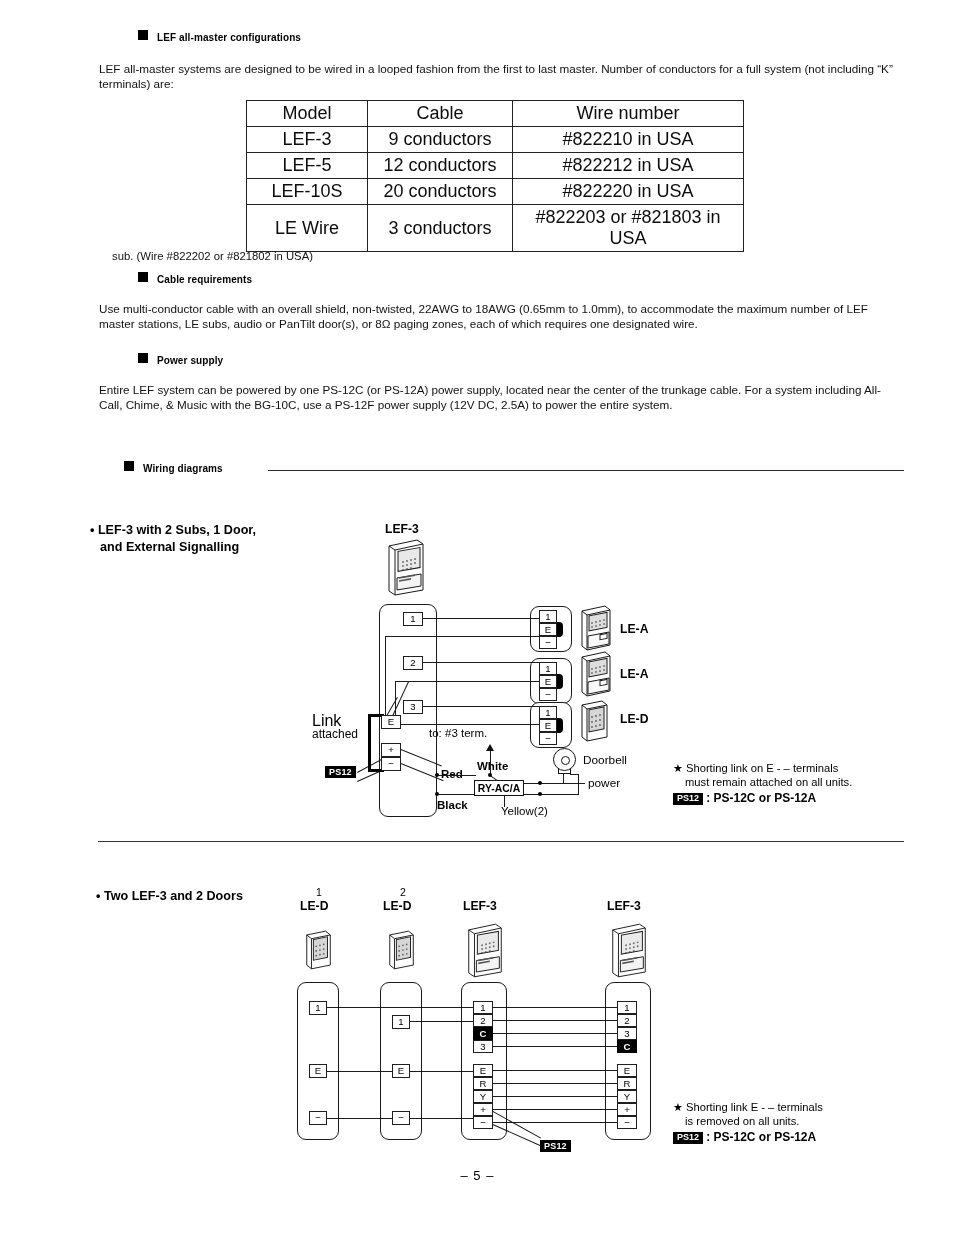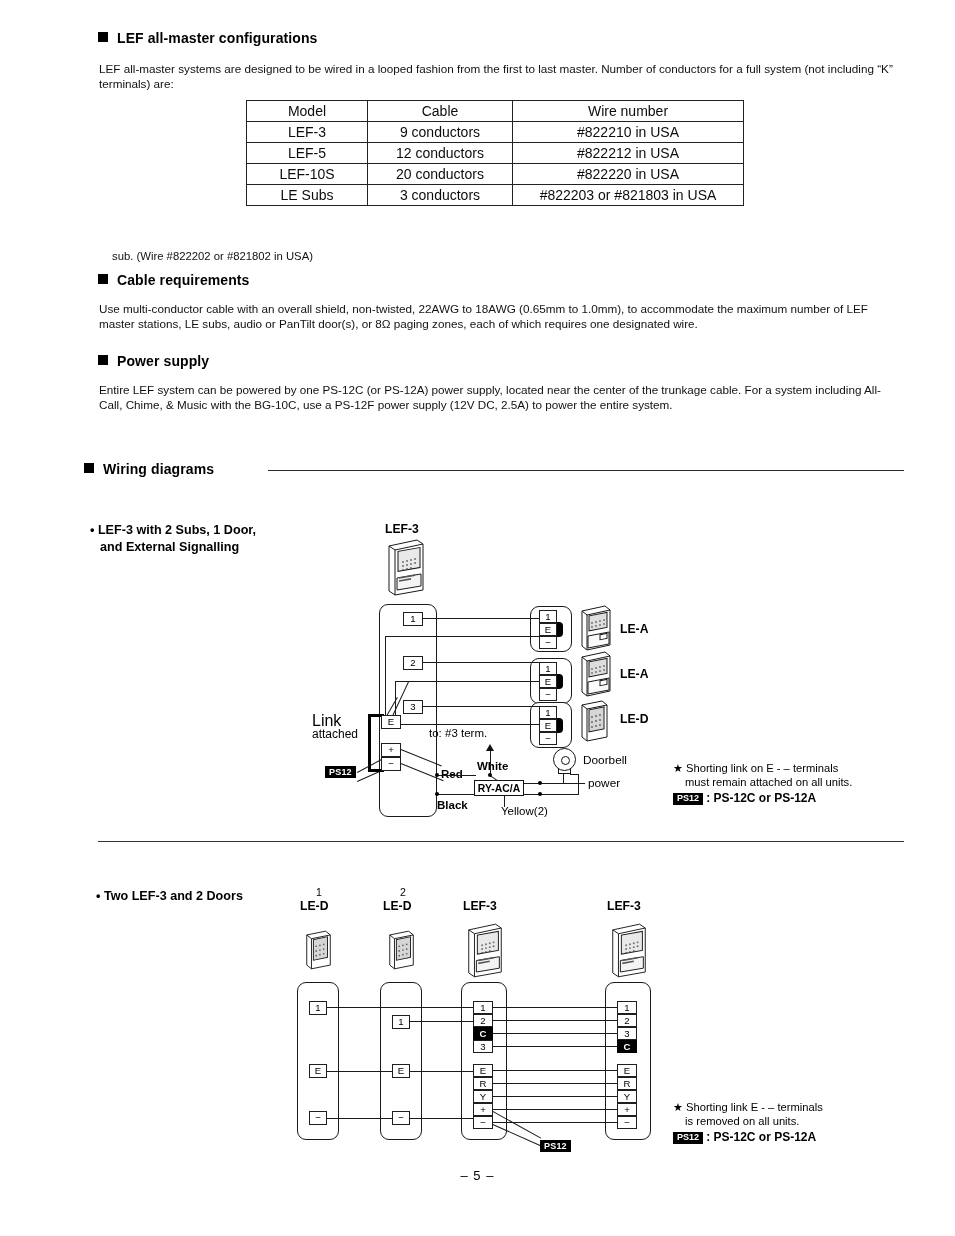--- a/index.html
+++ b/index.html
@@ -19,45 +19,46 @@
   .page {
     position: absolute;
     left: 0; top: 0;
     width: 955px;
     height: 1236px;
   }
 
   
   .sec-head {
     position: absolute;
-    font-size: 14px;
+    font-size: 10px;
     font-weight: bold;
     letter-spacing: 0.1px;
     white-space: nowrap;
+    margin-left: 40px;
   }
   .sec-head .bullet-sq {
     display: inline-block;
     width: 10px; height: 10px;
     background: #000;
     margin-right: 9px;
     vertical-align: 1px;
   }
   .para {
     position: absolute;
     font-size: 11.7px;
     line-height: 15.2px;
     color: #111;
   }
   .para.small { font-size: 11.3px; }
 
   
   .tbl {
     position: absolute;
     border-collapse: collapse;
-    font-size: 14px;
+    font-size: 18px;
   }
   .tbl td, .tbl th {
     border: 1px solid #222;
     text-align: center;
     font-weight: normal;
     padding: 2px 6px;
     height: 15px;
     color: #0c0c0c;
   }
   .tbl th { font-weight: normal; }
@@ -277,21 +278,21 @@
         <td>LEF-5</td>
         <td>12 conductors</td>
         <td>#822212 in USA</td>
       </tr>
       <tr>
         <td>LEF-10S</td>
         <td>20 conductors</td>
         <td>#822220 in USA</td>
       </tr>
       <tr>
-        <td>LE Subs</td>
+        <td>LE Wire</td>
         <td>3 conductors</td>
         <td>#822203 or #821803 in USA</td>
       </tr>
     </tbody>
   </table>
 
   <div class="para small" style="left:112px; top:249px;">sub. (Wire #822202 or #821802 in USA)</div>
 
   <div class="sec-head" style="left:98px; top:272px;">
     <span class="bullet-sq"></span><span>Cable requirements</span>

